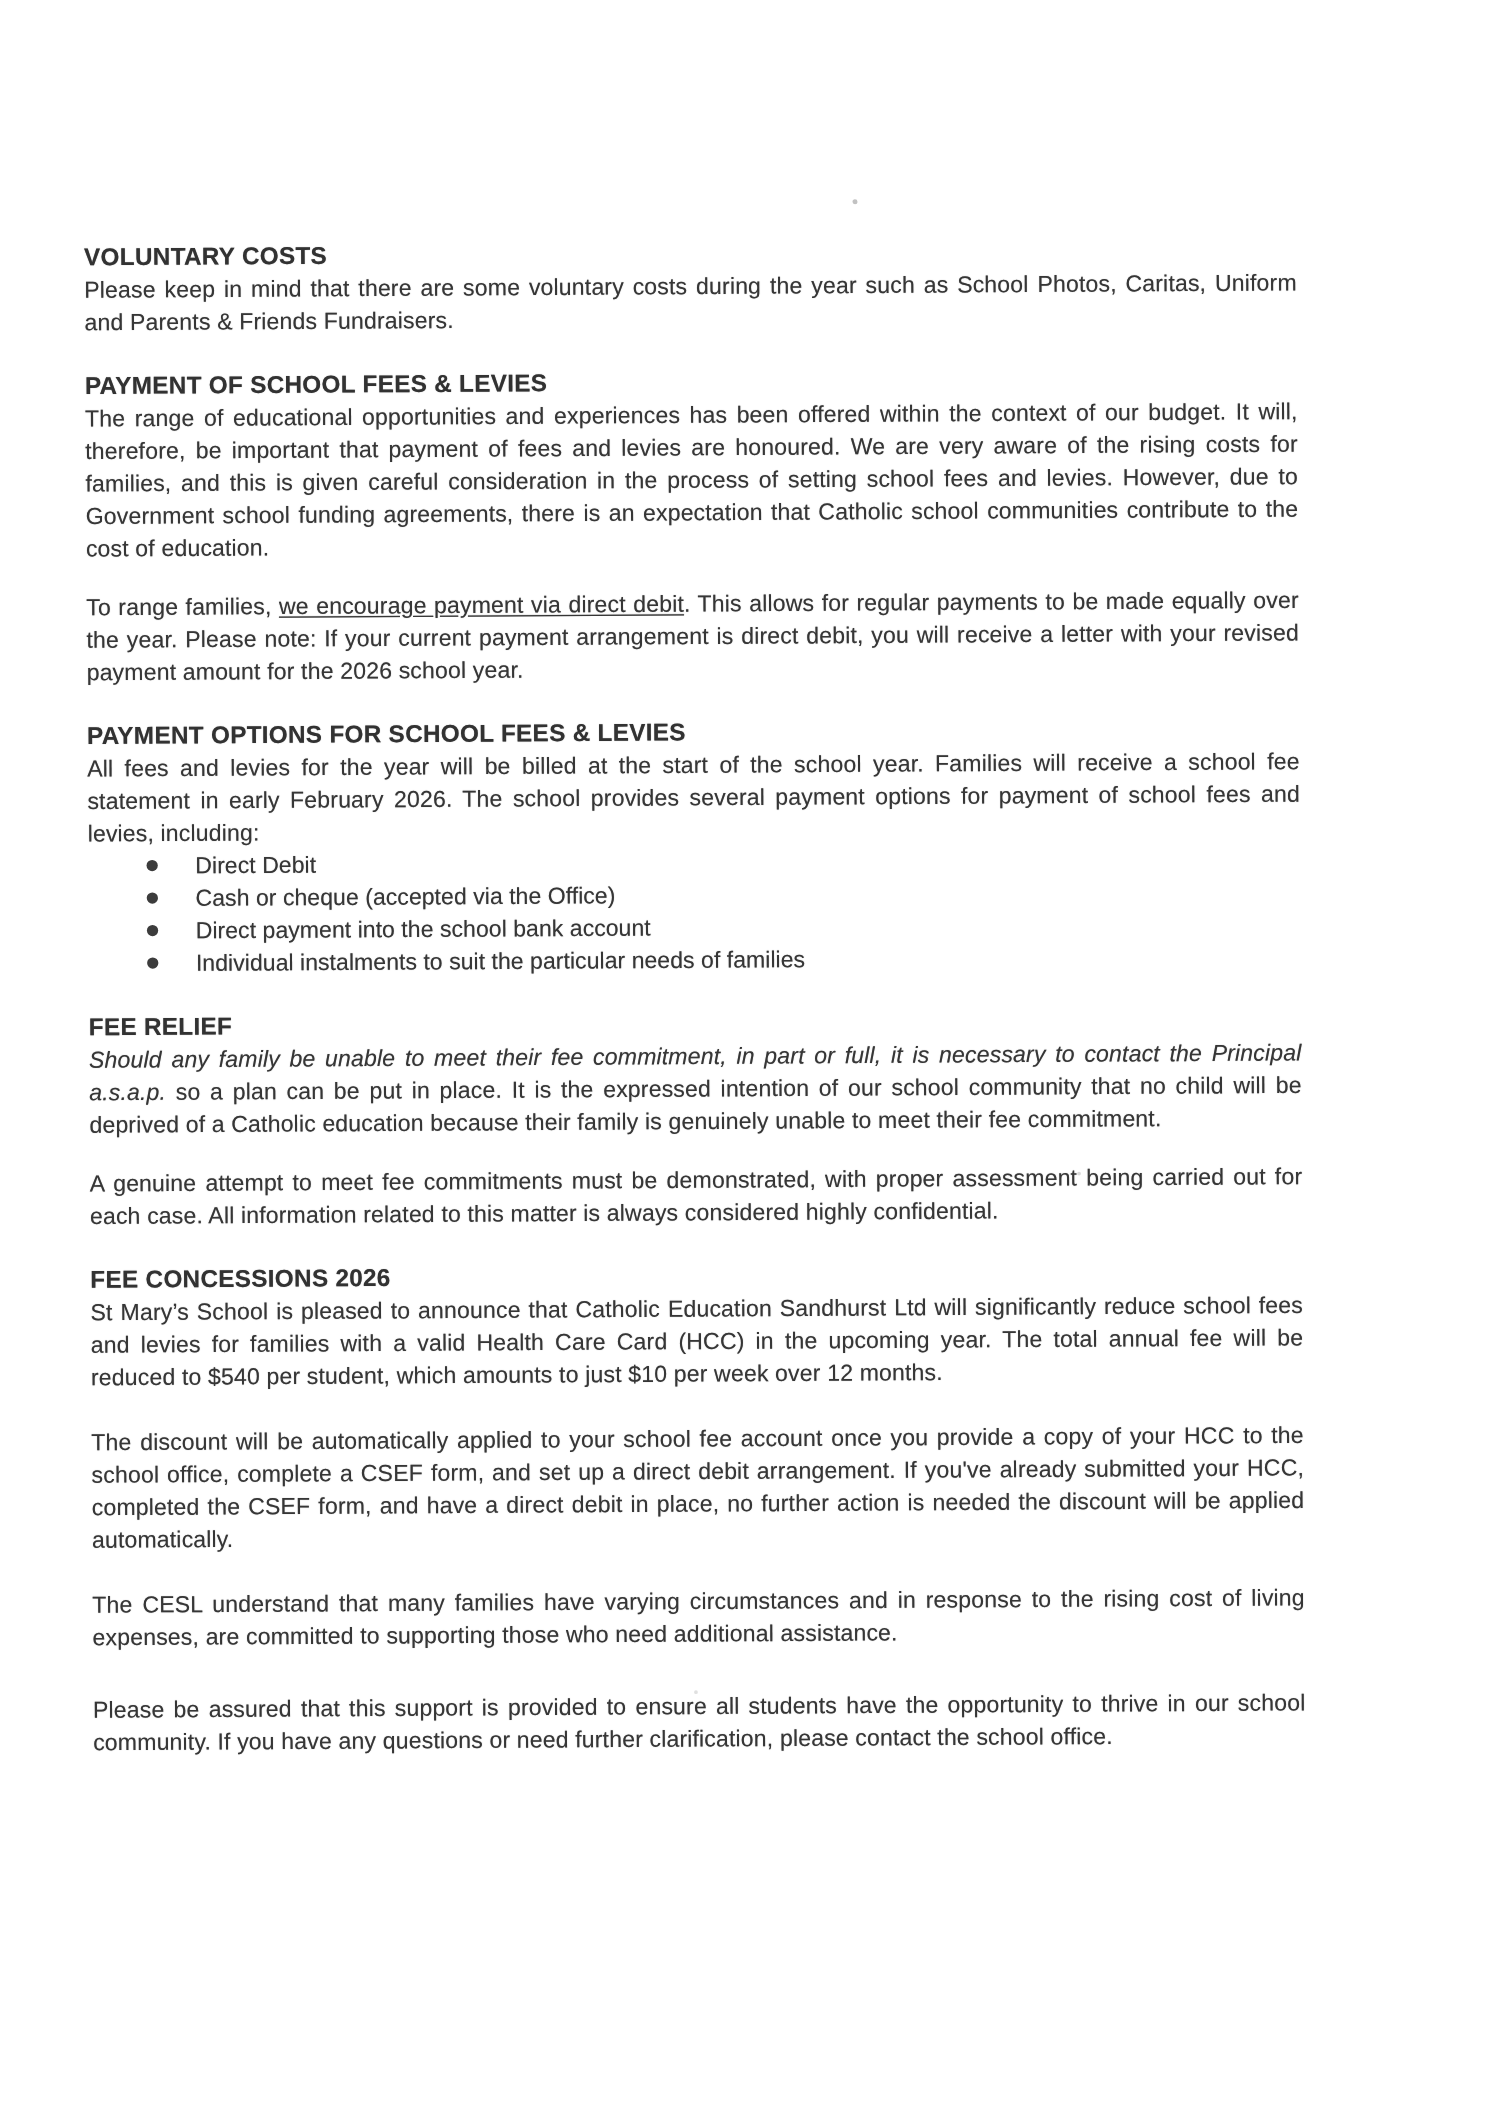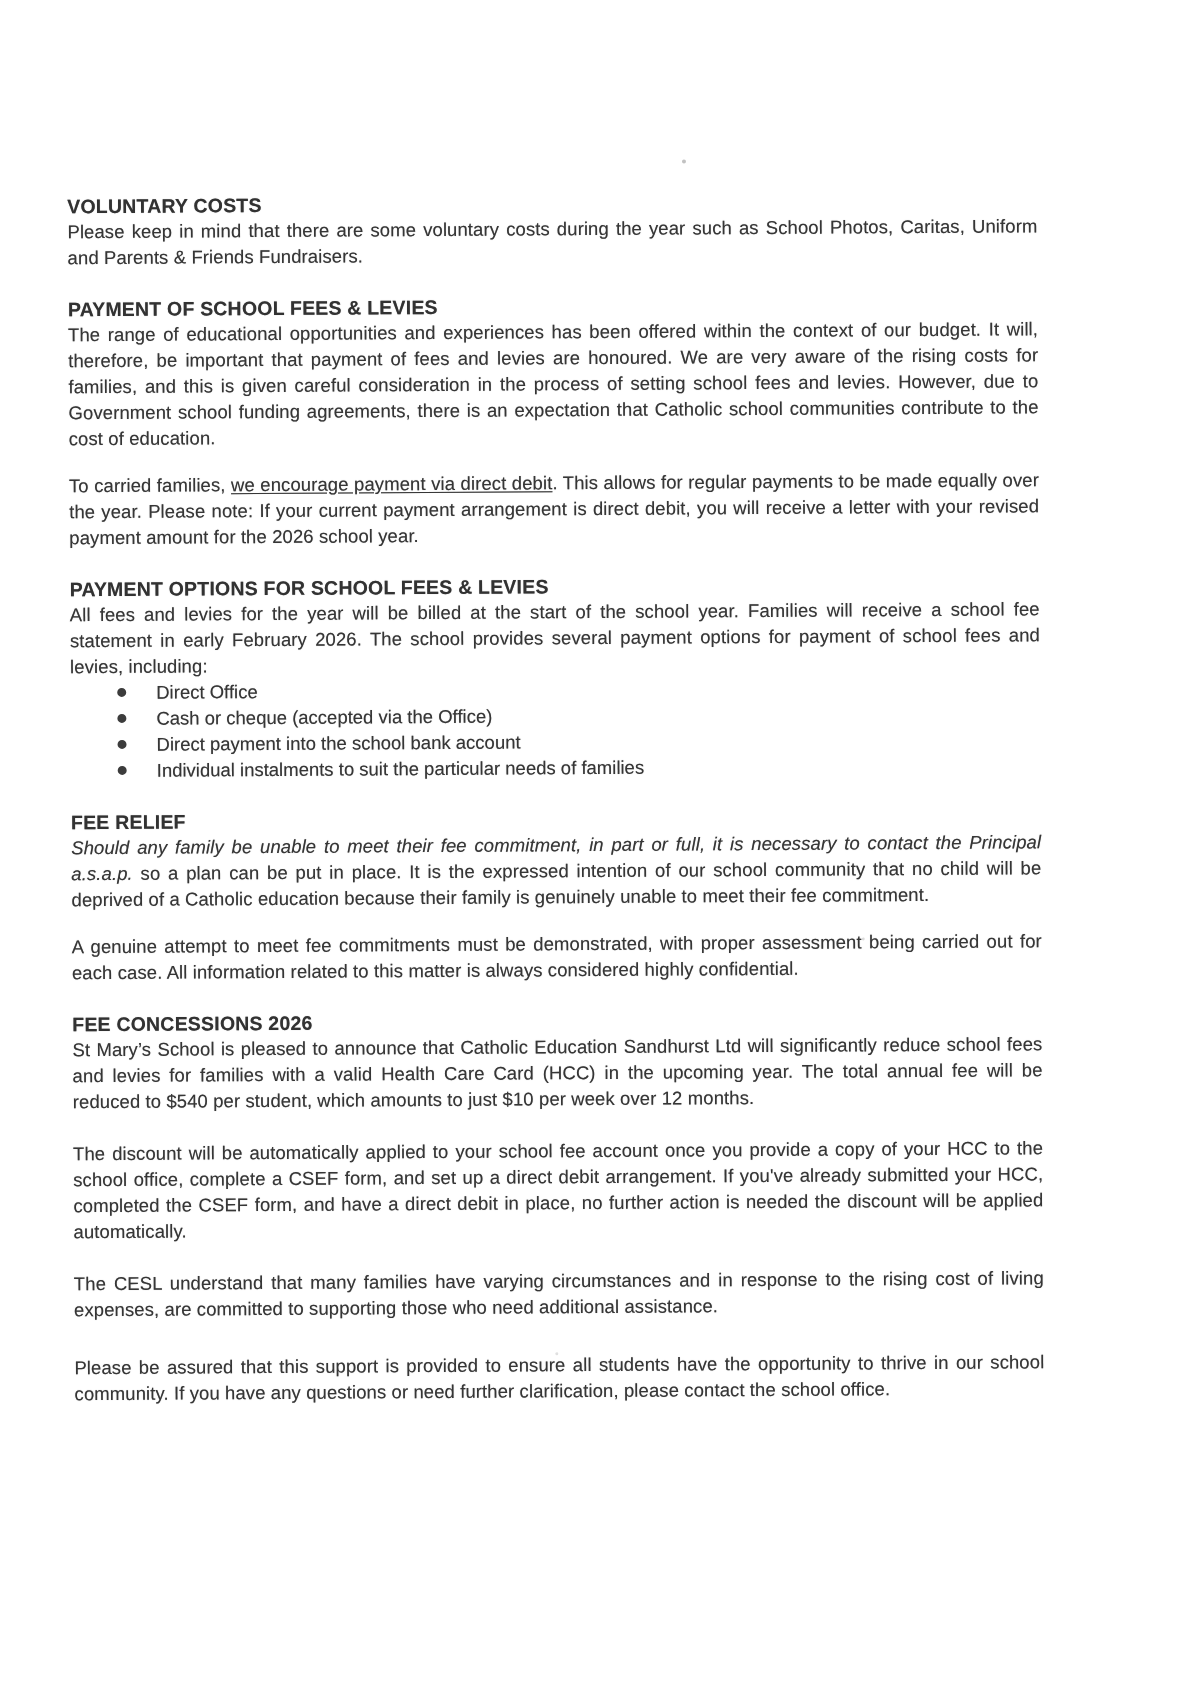--- a/index.html
+++ b/index.html
@@ -56,30 +56,30 @@
   <div class="content">
 
     <section class="first">
       <h2>VOLUNTARY COSTS</h2>
       <p>Please keep in mind that there are some voluntary costs during the year such as School Photos, Caritas, Uniform and Parents &amp; Friends Fundraisers.</p>
     </section>
 
     <section>
       <h2>PAYMENT OF SCHOOL FEES &amp; LEVIES</h2>
       <p>The range of educational opportunities and experiences has been offered within the context of our budget. It will, therefore, be important that payment of fees and levies are honoured. We are very aware of the rising costs for families, and this is given careful consideration in the process of setting school fees and levies. However, due to Government school funding agreements, there is an expectation that Catholic school communities contribute to the cost of education.</p>
-      <p><span>To carried families, </span><span class="underline">we encourage payment via direct debit</span><span>. This allows for regular payments to be made equally over the year. Please note: If your current payment arrangement is direct debit, you will receive a letter with your revised payment amount for the 2026 school year.</span></p>
+      <p><span>To range families, </span><span class="underline">we encourage payment via direct debit</span><span>. This allows for regular payments to be made equally over the year. Please note: If your current payment arrangement is direct debit, you will receive a letter with your revised payment amount for the 2026 school year.</span></p>
     </section>
 
     <section>
       <h2>PAYMENT OPTIONS FOR SCHOOL FEES &amp; LEVIES</h2>
       <p>All fees and levies for the year will be billed at the start of the school year. Families will receive a school fee statement in early February 2026. The school provides several payment options for payment of school fees and levies, including:</p>
       <ul>
         <li>
             <span class="dot"></span>
-            <span class="li-txt">Direct Office</span>
+            <span class="li-txt">Direct Debit</span>
           </li>
         <li>
             <span class="dot"></span>
             <span class="li-txt">Cash or cheque (accepted via the Office)</span>
           </li>
         <li>
             <span class="dot"></span>
             <span class="li-txt">Direct payment into the school bank account</span>
           </li>
         <li>

